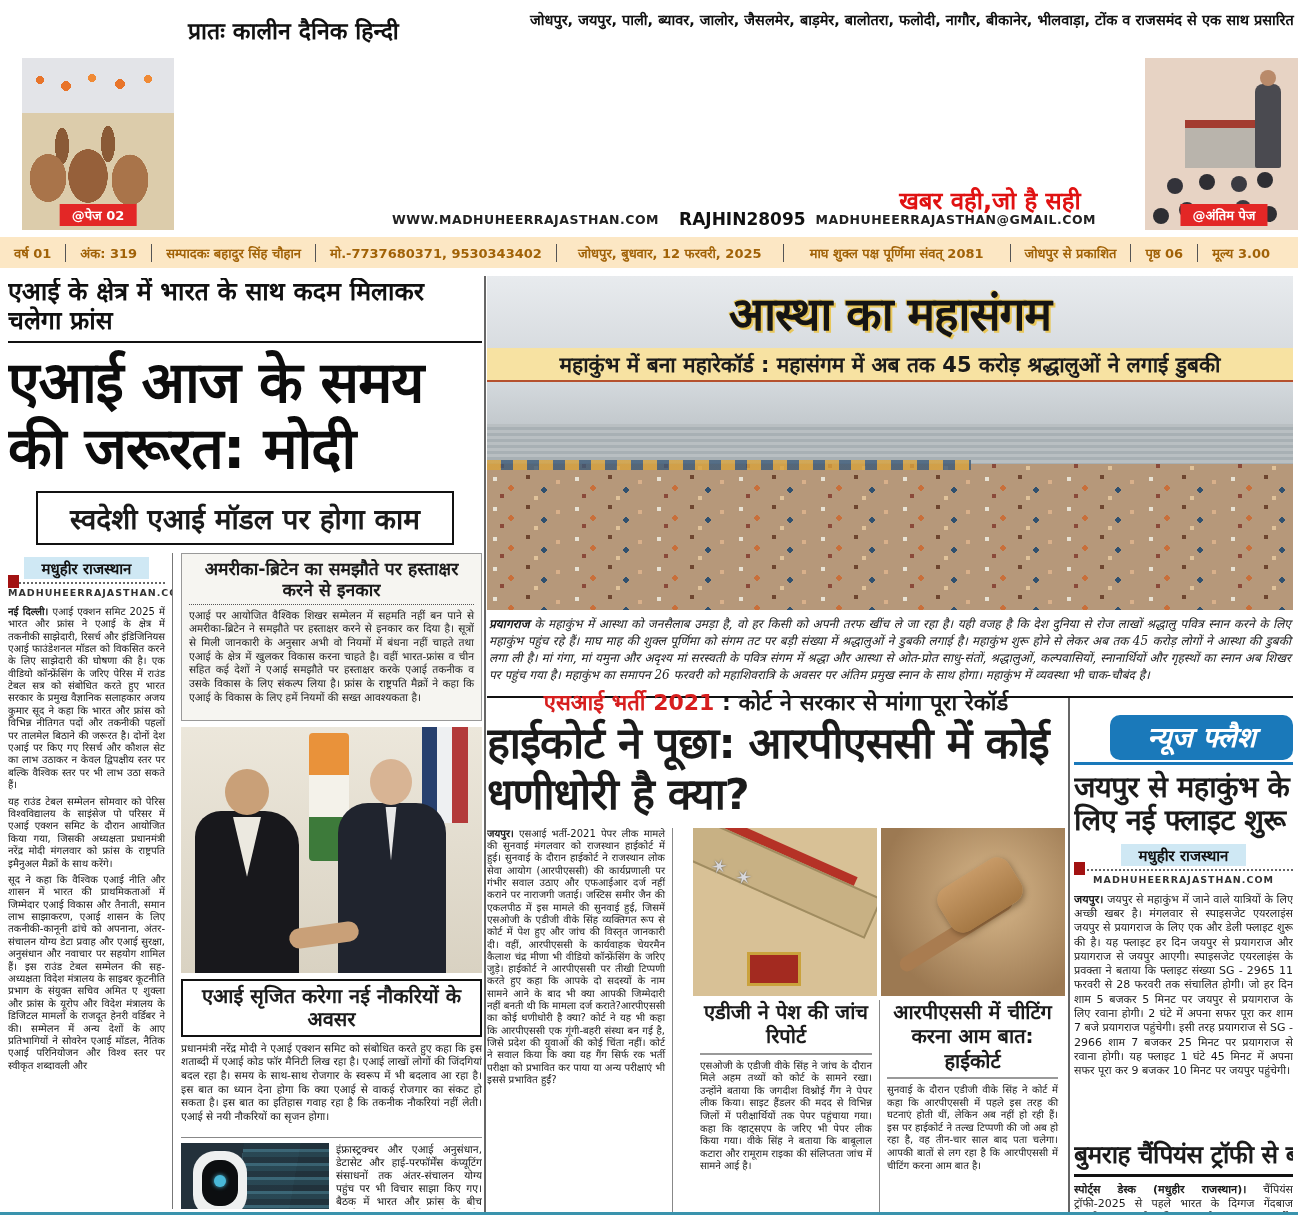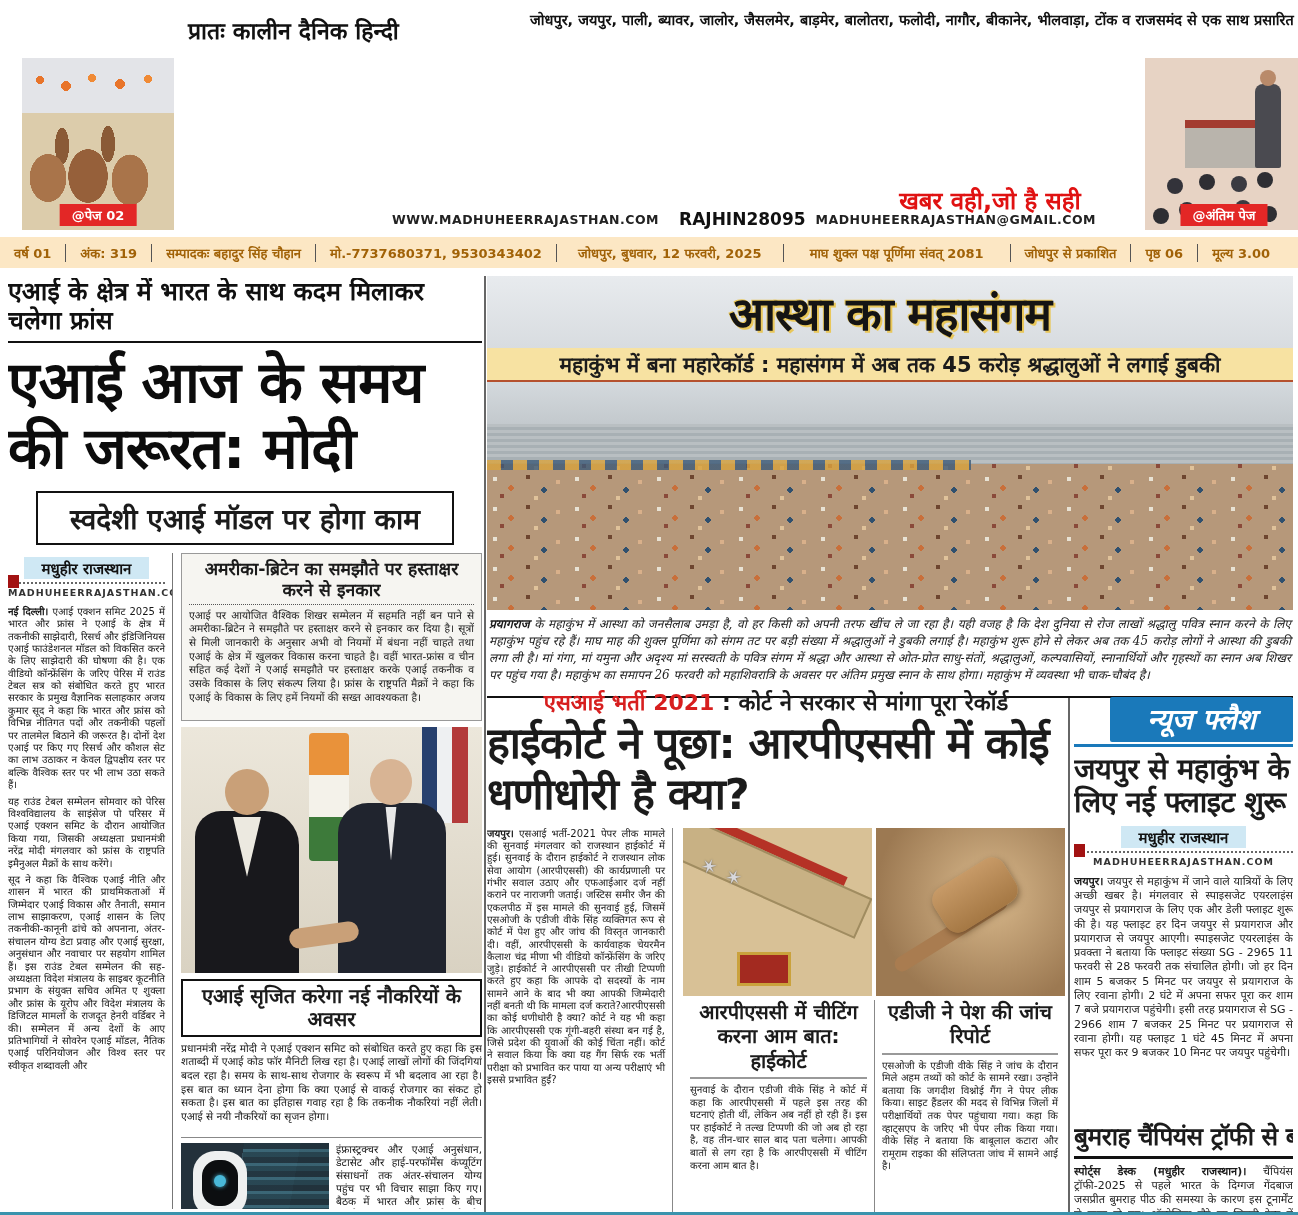--- a/index.html
+++ b/index.html
@@ -164,21 +164,21 @@
     background:repeating-linear-gradient(90deg,#d8a23c 0 14px, #3c5a78 14px 26px); opacity:.8; }
   .kumbh-caption { font-family:"DejaVu Serif", serif; font-style:italic; font-size:12px;
     line-height:1.42; text-align:justify; padding:6px 2px 5px 2px; border-bottom:2px solid #111;
     height:88px; overflow:hidden; }
 
   
   #si-article { position:absolute; left:487px; top:690px; width:578px; height:523px; overflow:hidden; }
   .si-kicker { text-align:center; font-size:22px; font-weight:800; line-height:1.2; }
   .si-kicker .hl { color:#d71f1f; }
   .si-headline { font-size:43px; font-weight:800; line-height:1.18; letter-spacing:-1px; margin-top:2px; }
-  .si-body-row { display:flex; margin-top:8px; gap:10px; }
+  .si-body-row { display:flex; margin-top:8px; gap:20px; }
   .si-col1 { width:186px; border-right:1px solid #888; padding-right:7px;
     font-size:10px; line-height:1.23; text-align:justify; height:385px; overflow:hidden; }
   .si-right { flex:1; display:flex; flex-direction:column; }
   .si-figs { display:flex; gap:4px; }
   .si-fig { width:50%; height:168px; position:relative; overflow:hidden; }
   .fig-police { background:#d8c196; }
   .fig-police .strap { position:absolute; left:-30px; top:24px; width:220px; height:44px;
     background:#c8b184; border:2px solid #a08c60; transform:rotate(24deg); }
   .fig-police .band { position:absolute; left:-20px; top:10px; width:190px; height:14px;
     background:#b53226; transform:rotate(24deg); }
@@ -195,21 +195,21 @@
   .si-subs { display:flex; flex:1; margin-top:4px; }
   .si-sub { width:50%; padding:0 7px; }
   .si-sub + .si-sub { border-left:1px solid #888; }
   .si-sub-title { text-align:center; font-size:20px; font-weight:800; line-height:1.22;
     border-bottom:2px solid #999; padding-bottom:4px; margin-bottom:5px; }
   .si-sub-body { font-size:10px; line-height:1.26; text-align:justify; }
 
   
   #right-col { position:absolute; left:1074px; top:697px; width:219px; height:516px; overflow:hidden; }
   .flash-badge { margin-left:36px; background:#1a79ba; color:#fff; font-style:italic;
-    font-size:28px; font-weight:800; text-align:center; border-radius:2px; padding:2px 6px 5px 6px; }
+    font-size:28px; font-weight:800; text-align:center; border-radius:10px; padding:2px 6px 5px 6px;margin-top:18px; }
   .flash-rule { border-bottom:3px solid #1a79ba; margin-top:2px; }
   .flash-headline { font-size:29px; font-weight:800; line-height:1.15; margin-top:6px; letter-spacing:-0.5px; }
   #right-col .byline-block { margin-top:6px; }
   .flash-body { font-size:11px; line-height:1.3; text-align:justify; margin-top:4px;
     height:238px; overflow:hidden; }
   .bumrah-headline { font-size:24.5px; font-weight:800; border-bottom:3px solid #111;
     padding-bottom:4px; margin-top:6px; letter-spacing:-0.5px; white-space:nowrap; }
   .bumrah-body { font-size:11px; line-height:1.3; text-align:justify; margin-top:6px; }
 
   .feather-svg { width:54px; height:120px; flex:0 0 auto; }
@@ -350,26 +350,26 @@
             <div class="stars">✶✶</div>
             <div class="badge"></div>
           </div>
           <div class="si-fig fig-gavel">
             <div class="handle"></div>
             <div class="head"></div>
           </div>
         </div>
         <div class="si-subs">
           <div class="si-sub">
+            <div class="si-sub-title">एडीजी ने पेश की जांच रिपोर्ट</div>
+            <div class="si-sub-body">एसओजी के एडीजी वीके सिंह ने जांच के दौरान मिले अहम तथ्यों को कोर्ट के सामने रखा। उन्होंने बताया कि जगदीश विश्नोई गैंग ने पेपर लीक किया। साइट हैंडलर की मदद से विभिन्न जिलों में परीक्षार्थियों तक पेपर पहुंचाया गया। कहा कि व्हाट्सएप के जरिए भी पेपर लीक किया गया। वीके सिंह ने बताया कि बाबूलाल कटारा और रामूराम राइका की संलिप्तता जांच में सामने आई है।</div>
+          </div>
+          <div class="si-sub">
             <div class="si-sub-title">आरपीएससी में चीटिंग करना आम बात: हाईकोर्ट</div>
             <div class="si-sub-body">सुनवाई के दौरान एडीजी वीके सिंह ने कोर्ट में कहा कि आरपीएससी में पहले इस तरह की घटनाएं होती थीं, लेकिन अब नहीं हो रही हैं। इस पर हाईकोर्ट ने तल्ख टिप्पणी की जो अब हो रहा है, वह तीन-चार साल बाद पता चलेगा। आपकी बातों से लग रहा है कि आरपीएससी में चीटिंग करना आम बात है।</div>
-          </div>
-          <div class="si-sub">
-            <div class="si-sub-title">एडीजी ने पेश की जांच रिपोर्ट</div>
-            <div class="si-sub-body">एसओजी के एडीजी वीके सिंह ने जांच के दौरान मिले अहम तथ्यों को कोर्ट के सामने रखा। उन्होंने बताया कि जगदीश विश्नोई गैंग ने पेपर लीक किया। साइट हैंडलर की मदद से विभिन्न जिलों में परीक्षार्थियों तक पेपर पहुंचाया गया। कहा कि व्हाट्सएप के जरिए भी पेपर लीक किया गया। वीके सिंह ने बताया कि बाबूलाल कटारा और रामूराम राइका की संलिप्तता जांच में सामने आई है।</div>
           </div>
         </div>
       </div>
     </div>
   </div>
 
   <div id="right-col">
     <div class="flash-badge">न्यूज फ्लैश</div>
     <div class="flash-rule"></div>
     <div class="flash-headline">जयपुर से महाकुंभ के लिए नई फ्लाइट शुरू</div>

